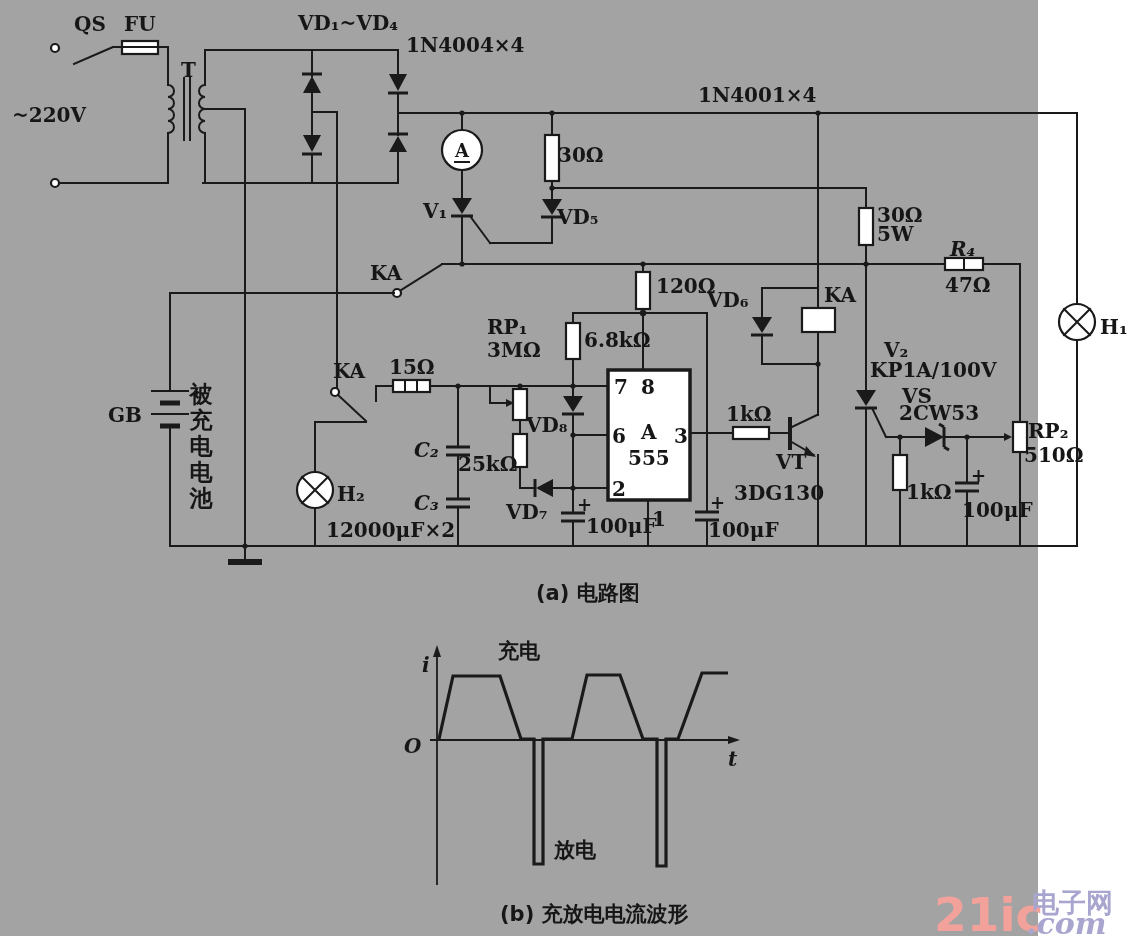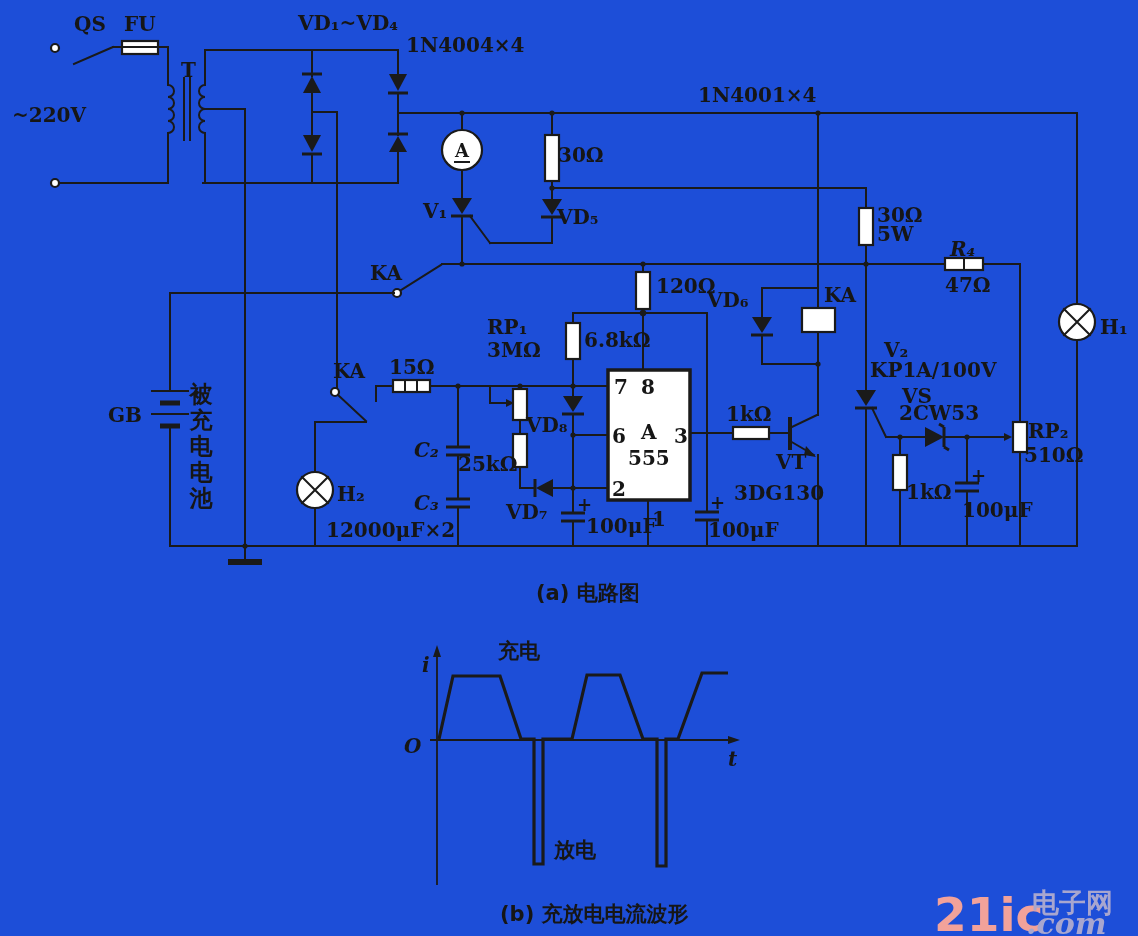--- a/index.html
+++ b/index.html
@@ -1,16 +1,16 @@
 <!DOCTYPE html>
 <html><head>
 <meta charset="utf-8">
 <style>
   html,body{margin:0;padding:0;background:#ffffff;}
-  .stage{width:1138px;height:936px;position:relative;background:#1d4ed8;}
+  .stage{width:1038px;height:936px;position:relative;background:#a3a3a3;}
   svg{display:block;}
   .wire{stroke:#1a1a1a;stroke-width:2;fill:none;stroke-linecap:square;}
   .comp{stroke:#1a1a1a;stroke-width:2.2;fill:#ffffff;}
   .solid{fill:#1a1a1a;stroke:none;}
   .bar{stroke:#1a1a1a;stroke-width:3;fill:none;}
   .lbl{font-family:"DejaVu Serif","DejaVu Sans",serif;font-weight:bold;font-size:20px;fill:#161616;}
   .lbl-sm{font-size:18px;}
   .lbl-i{font-style:italic;}
   .cjk{font-family:"DejaVu Sans","DejaVu Serif",sans-serif;font-weight:bold;font-size:21px;fill:#161616;}
   .cjk-v{font-family:"DejaVu Sans",sans-serif;font-weight:bold;font-size:23px;fill:#161616;}

